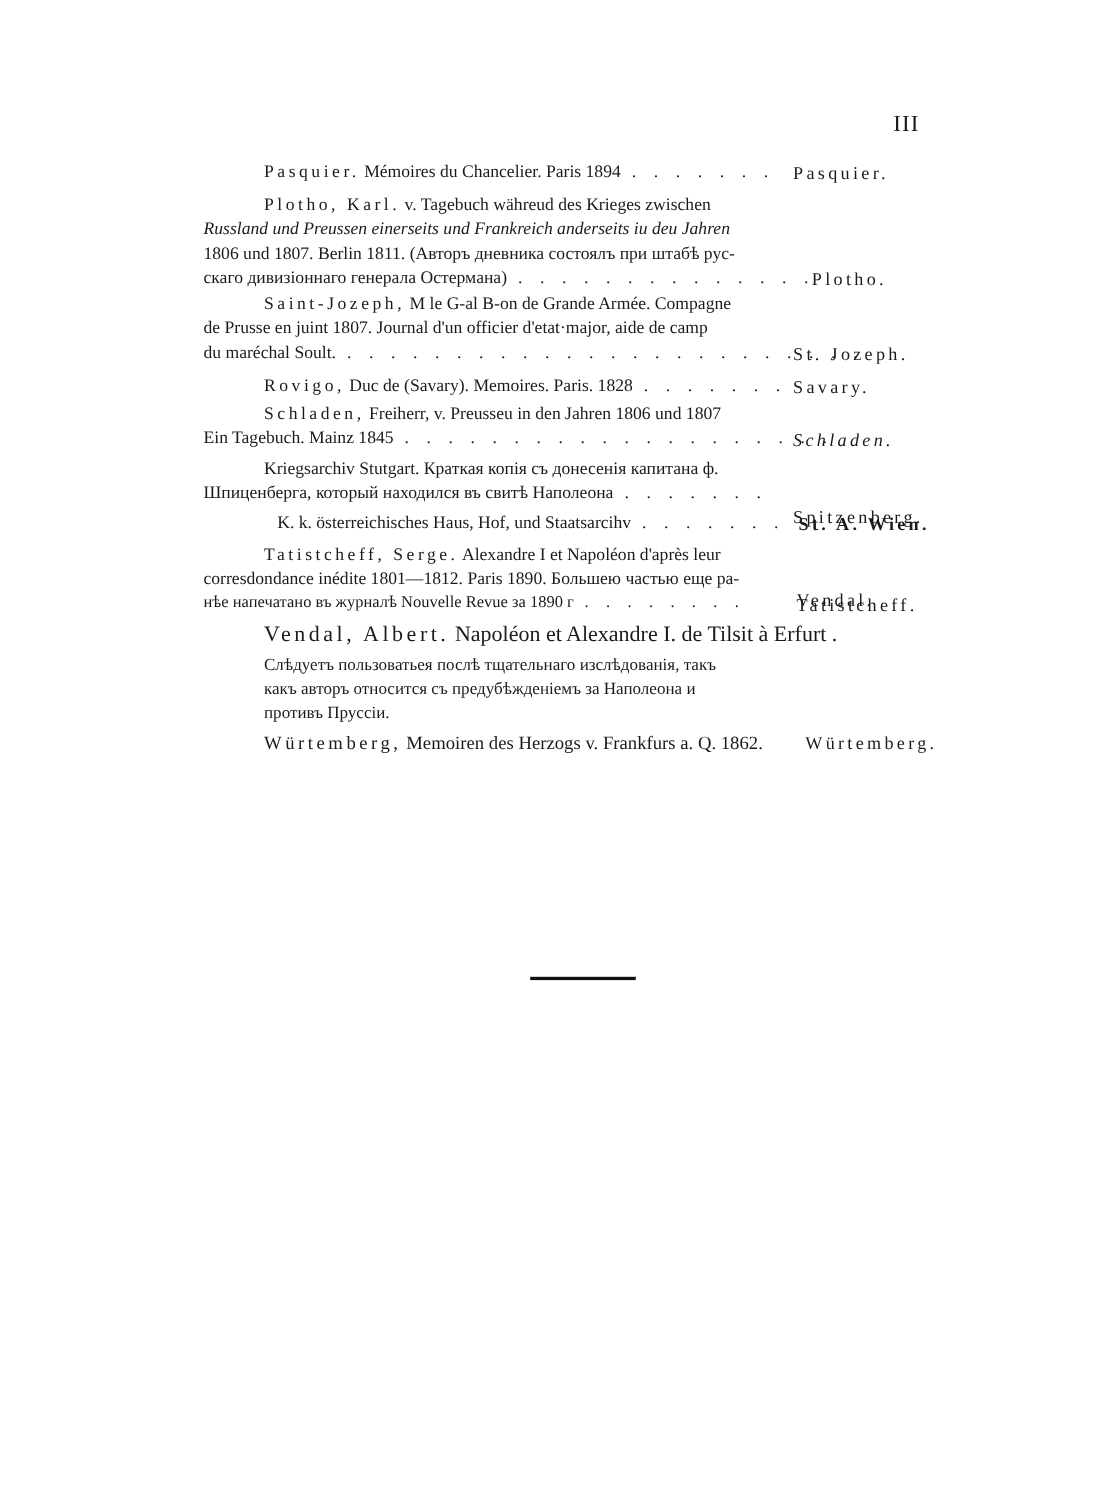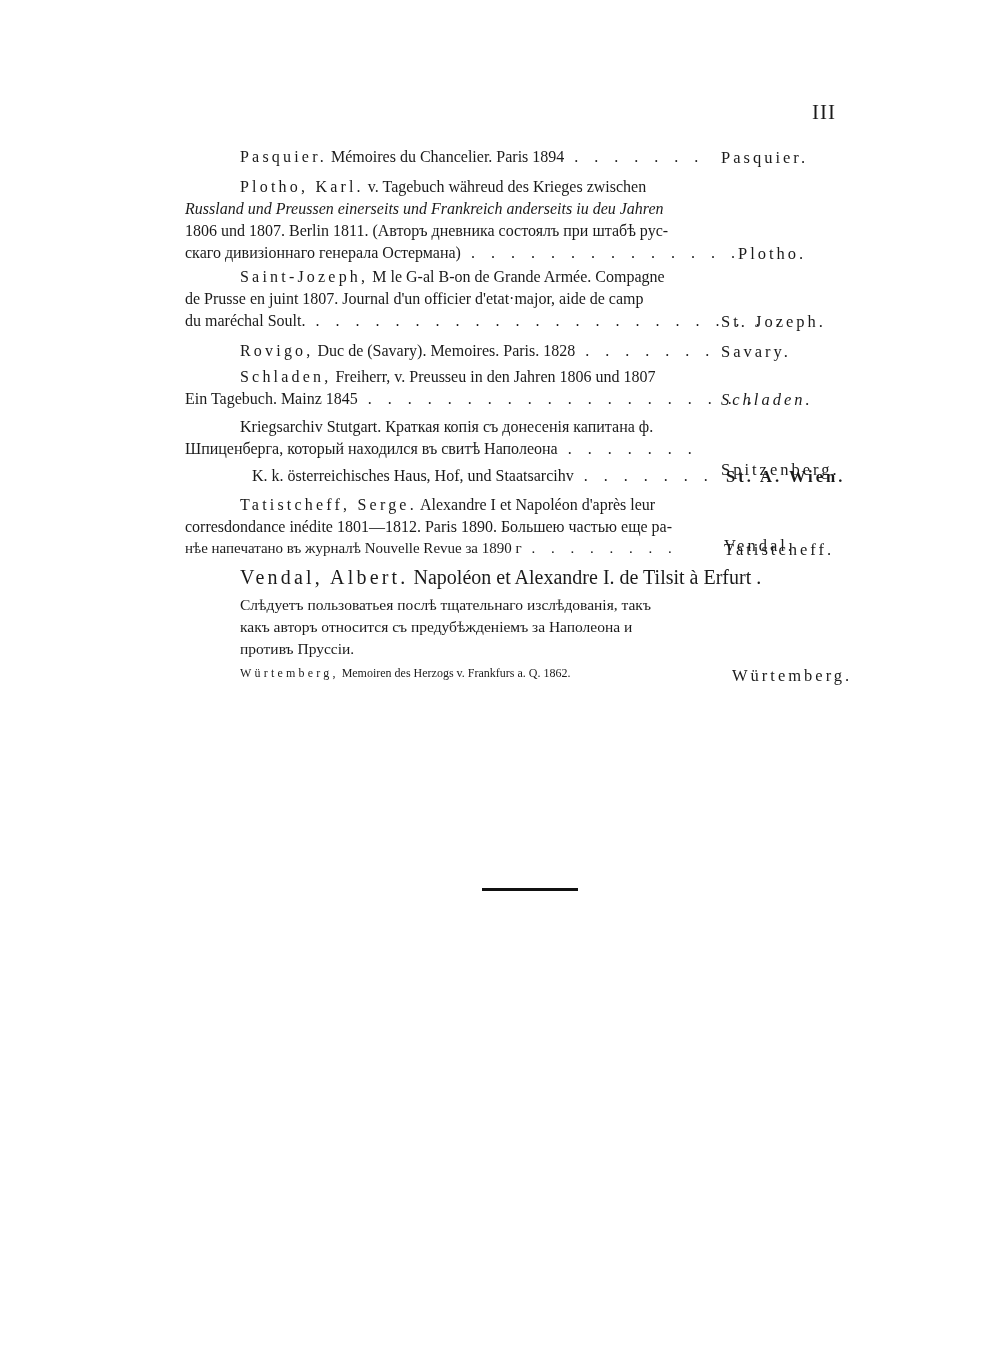--- a/index.html
+++ b/index.html
@@ -97,19 +97,19 @@
   <div class="abbr" style="left:724px; top:536px;">Vendal.</div>
 </div>
 
 <div>
   <div class="line" style="left:240px; top:596px; font-size:15.5px;">Слѣдуетъ пользоватьея послѣ  тщательнаго  изслѣдованiя, такъ</div>
   <div class="line" style="left:240px; top:618px; font-size:15.5px;">какъ  авторъ  относится съ предубѣжденiемъ за Наполеона  и</div>
   <div class="line" style="left:240px; top:640px; font-size:15.5px;">противъ Пруссiи.</div>
 </div>
 
 <div>
-  <div class="line" style="left:240px; top:666px; font-size:12px;">
+  <div class="line" style="left:240px; top:666px; font-size:17px;">
     <span class="sp">Würtemberg,</span><span> Memoiren des Herzogs v. Frankfurs a. Q. 1862.</span>
   </div>
   <div class="abbr" style="left:732px; top:666px;">Würtemberg.</div>
 </div>
 
 <div class="rule"></div>
 
 </body></html>

